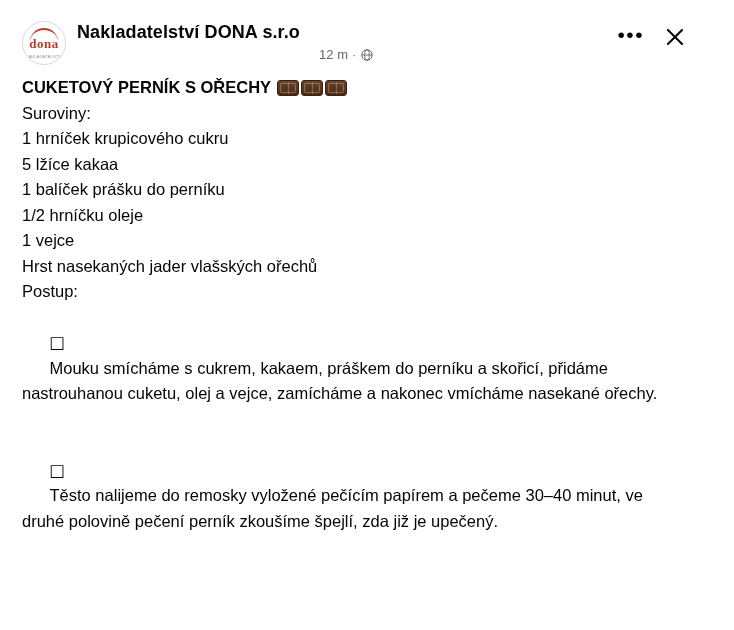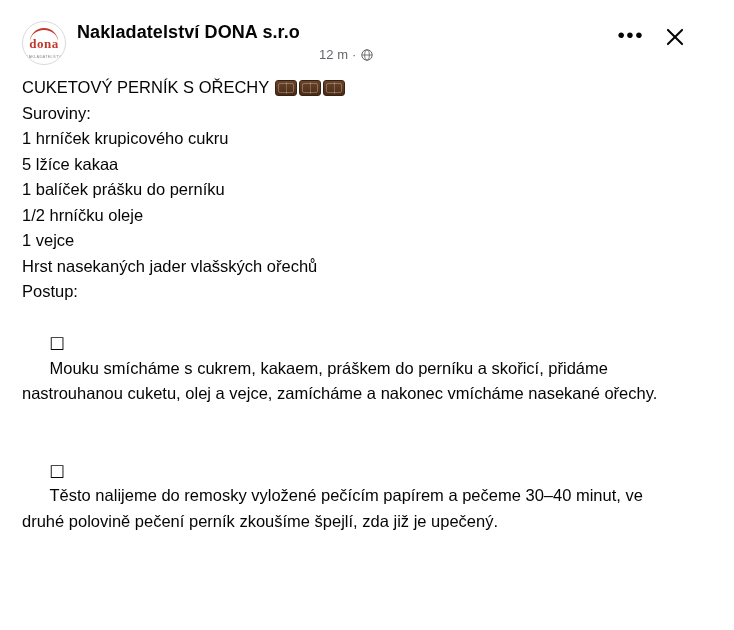--- a/index.html
+++ b/index.html
@@ -145,20 +145,21 @@
     box-sizing: border-box;
   }
   .post-body .line {
     white-space: pre-wrap;
     word-wrap: break-word;
   }
   .title-line {
     display: flex;
     align-items: center;
     gap: 0;
+    font-weight: bold;
   }
   .emoji-row {
     display: inline-flex;
     align-items: center;
     margin-left: 6px;
     gap: 2px;
   }
   .choco-emoji {
     width: 20px;
     height: 14px;

